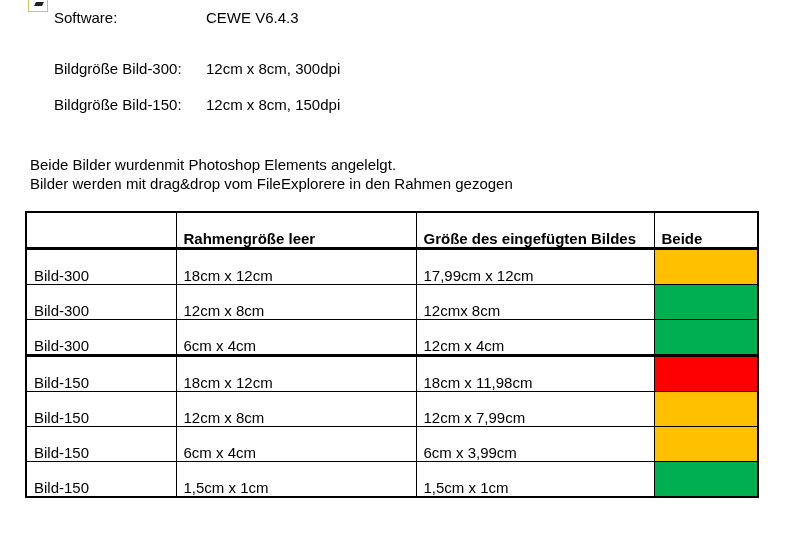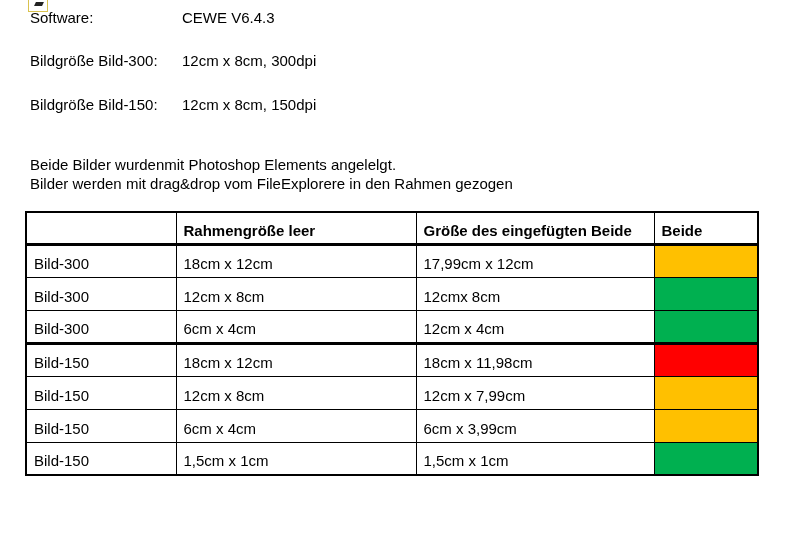--- a/index.html
+++ b/index.html
@@ -17,40 +17,40 @@
     border: 1px solid #d9c24e;
     background: #ffffff;
   }
   .anchor-icon .glyph {
     position: absolute; left: 6px; top: 4px;
     width: 8px; height: 4px;
     background: #222222;
     transform: skewX(-25deg);
   }
   .line { position: absolute; left: 30px; font-size: 15px; white-space: pre; }
-  .line .label { display: inline-block; width: 152px; }
+  .line .label { display: inline-block; width: 152px; margin-left: 24px; }
   #line-software { top: 9px; }
-  #line-b300    { top: 52px; }
+  #line-b300    { top: 60px; }
   #line-b150    { top: 96px; }
   #note1        { top: 156px; }
   #note2        { top: 165px; margin-top: 10px; }
 
   table.results {
     position: absolute; left: 25px; top: 211px;
     width: 732px;
     border-collapse: collapse;
     table-layout: fixed;
     border: 2.5px solid #000000;
   }
   .results th, .results td {
     border: 1.5px solid #000000;
     font-size: 15px;
     text-align: left;
     vertical-align: middle;
-    padding: 5px 4px 0 7px;
+    padding: 17px 4px 0 7px;
     height: 33px;
     box-sizing: border-box;
     overflow: hidden;
     white-space: nowrap;
   }
   .results thead th {
     font-weight: bold;
     border-bottom: 3px solid #000000;
     height: 32px;
   }
@@ -77,21 +77,21 @@
   <colgroup>
     <col style="width:150px">
       <col style="width:240px">
       <col style="width:238px">
       <col style="width:104px">
   </colgroup>
   <thead>
     <tr>
       <th></th>
       <th>Rahmengröße leer</th>
-      <th>Größe des eingefügten Beide</th>
+      <th>Größe des eingefügten Bildes</th>
       <th>Beide</th>
     </tr>
   </thead>
   <tbody>
     <tr>
       <td>Bild-300</td>
       <td>18cm x 12cm</td>
       <td>17,99cm x 12cm</td>
       <td class="smiley" style="background-color: rgb(255, 192, 0);"></td>
     </tr>

